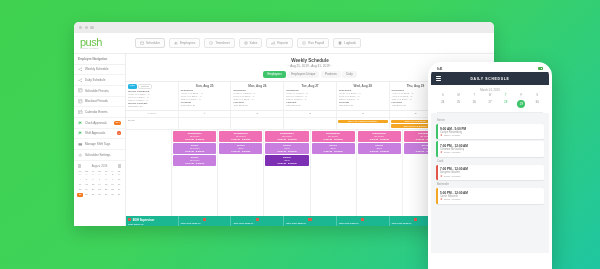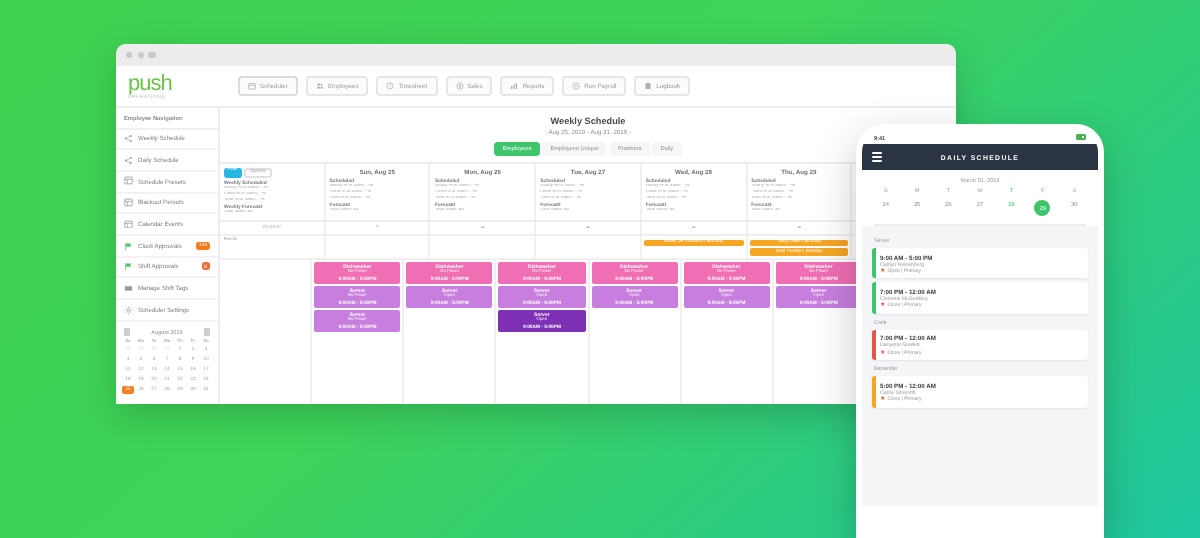--- a/index.html
+++ b/index.html
@@ -6,21 +6,21 @@
   html,body { width:600px; height:269px; overflow:hidden; }
   body {
     font-family: "Liberation Sans", sans-serif;
     background: linear-gradient(140deg,#3fd14f 0%,#3ed35a 45%,#1fc6a0 100%);
     position:relative;
   }
   .stage { position:absolute; inset:0; }
 
   
   .browser {
-    position:absolute; left:58px; top:22px; width:420px; height:180px;
+    position:absolute; left:74px; top:22px; width:420px; height:204px;
     background:#fff; border-radius:5px 5px 0 0;
     box-shadow:0 6px 18px rgba(0,0,0,.18);
     overflow:hidden;
   }
   .titlebar { height:11px; background:#ececec; display:flex; align-items:center; padding-left:5px; gap:2.5px; }
   .dot { width:3.2px; height:3.2px; border-radius:50%; background:#c9c9c9; }
 
   .topbar { height:21px; background:#fff; border-bottom:1px solid #ededed; display:flex; align-items:center; padding:0 6px; }
   .logo { width:48px; }
   .logo-word { font-size:11px; color:#6cc24a; letter-spacing:-.5px; line-height:10px; font-weight:400;}

